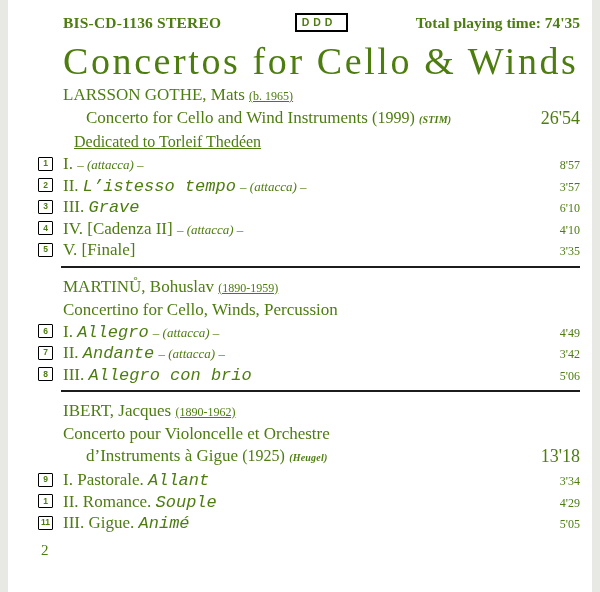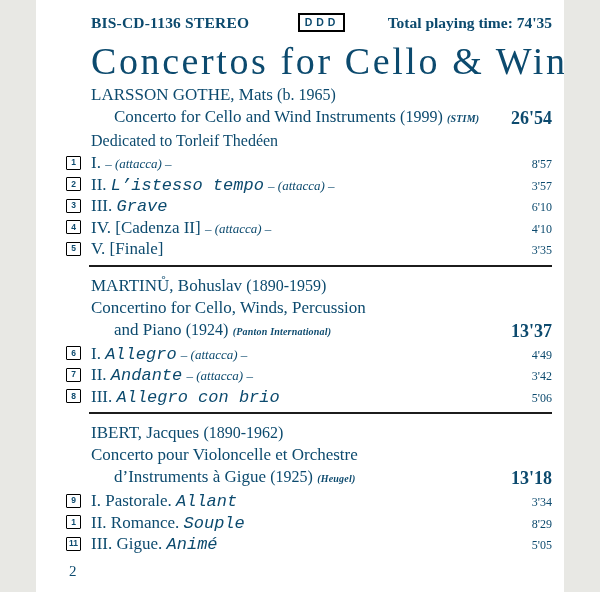--- a/index.html
+++ b/index.html
@@ -1,67 +1,67 @@
 <!DOCTYPE html>
 <html><head>
 <meta charset="utf-8">
 <style>
   html, body { margin: 0; padding: 0; background: #e8e8e4; }
   .page {
     position: relative;
     box-sizing: border-box;
-    width: 528px;
+    width: 584px;
     height: 592px;
     margin: 0 auto;
     background: #ffffff;
-    color: #0c4a6e;
+    color: #4d7c0f;
     font-family: "Liberation Serif", serif;
     padding: 13px 12px 0 30px;
     overflow: hidden;
   }
   
   .header {
     display: flex;
     align-items: center;
     margin-left: 25px;
     font-weight: bold;
     font-size: 15.5px;
     line-height: 19px;
   }
   .header .catalog { flex: 1; text-align: left; letter-spacing: .2px; }
   .header .total  { flex: 1; text-align: right; }
   .spars {
     border: 2px solid #000;
-    padding: 0 4px 0 5px;
+    padding: 0 10px 0 5px;
     font-family: "Liberation Sans", sans-serif;
     font-size: 10.5px;
     font-weight: bold;
     letter-spacing: 4px;
     line-height: 15px;
     display: inline-block;
   }
   
   .title {
     margin: 11px 0 4px 25px;
     font-size: 38px;
     font-weight: normal;
     letter-spacing: 2.6px;
     line-height: 36px;
     white-space: nowrap;
   }
   
   .shead { margin-left: 25px; font-size: 17px; line-height: 22px; }
   .b { font-weight: normal; }
-  .dates { font-size: 16px; }
+  .dates { font-size: 12px; text-decoration: underline; }
   .year { font-size: 16px; font-weight: normal; }
   .pub { font-size: 10px; font-weight: bold; font-style: italic; letter-spacing: .2px; }
-  .wline { display: flex; align-items: center; margin-left: 48px; }
+  .wline { display: flex; align-items: flex-start; margin-left: 48px; }
   .wline .wleft { flex: 1; }
-  .dur-total { font-weight: bold; font-size: 18px; white-space: nowrap; }
-  .dedication { margin-left: 25px; font-size: 16px; line-height: 22px; }
+  .dur-total { font-weight: normal; font-size: 18px; white-space: nowrap; }
+  .dedication { margin-left: 36px; font-size: 16px; line-height: 22px; text-decoration: underline; }
   .sec { margin-top: 5px; }
   
   .track {
     display: flex;
     align-items: baseline;
     font-size: 17px;
     line-height: 21.5px;
     height: 21.5px;
   }
   .tracknum {
@@ -149,28 +149,20 @@
   <div class="rule"></div>
 
   <div class="sec">
     <div class="shead">
       <span class="b">MARTINŮ, Bohuslav</span>
       <span class="dates">(1890-1959)</span>
     </div>
     <div class="shead">
       <span class="b">Concertino for Cello, Winds, Percussion</span>
     </div>
-    <div class="shead wline">
-      <span class="wleft">
-        <span class="b">and Piano</span>
-        <span class="year">(1924)</span>
-        <span class="pub">(Panton International)</span>
-      </span>
-      <span class="dur-total">13'37</span>
-    </div>
 
     <div>
       <div class="track">
         <span class="tracknum">6</span>
         <span class="ttitle"><span>I.</span> <span></span> <span class="ital">Allegro</span> <span class="attacca">– (attacca) –</span></span>
         <span class="tdur">4'49</span>
       </div>
       <div class="track">
         <span class="tracknum">7</span>
         <span class="ttitle"><span>II.</span> <span></span> <span class="ital">Andante</span> <span class="attacca">– (attacca) –</span></span>
@@ -205,21 +197,21 @@
 
     <div>
       <div class="track">
         <span class="tracknum">9</span>
         <span class="ttitle"><span>I.</span> <span>Pastorale.</span> <span class="ital">Allant</span> <span class="attacca"></span></span>
         <span class="tdur">3'34</span>
       </div>
       <div class="track">
         <span class="tracknum">1</span>
         <span class="ttitle"><span>II.</span> <span>Romance.</span> <span class="ital">Souple</span> <span class="attacca"></span></span>
-        <span class="tdur">8'29</span>
+        <span class="tdur">4'29</span>
       </div>
       <div class="track">
         <span class="tracknum">11</span>
         <span class="ttitle"><span>III.</span> <span>Gigue.</span> <span class="ital">Animé</span> <span class="attacca"></span></span>
         <span class="tdur">5'05</span>
       </div>
     </div>
   </div>
 
   <div class="pageno">2</div>

